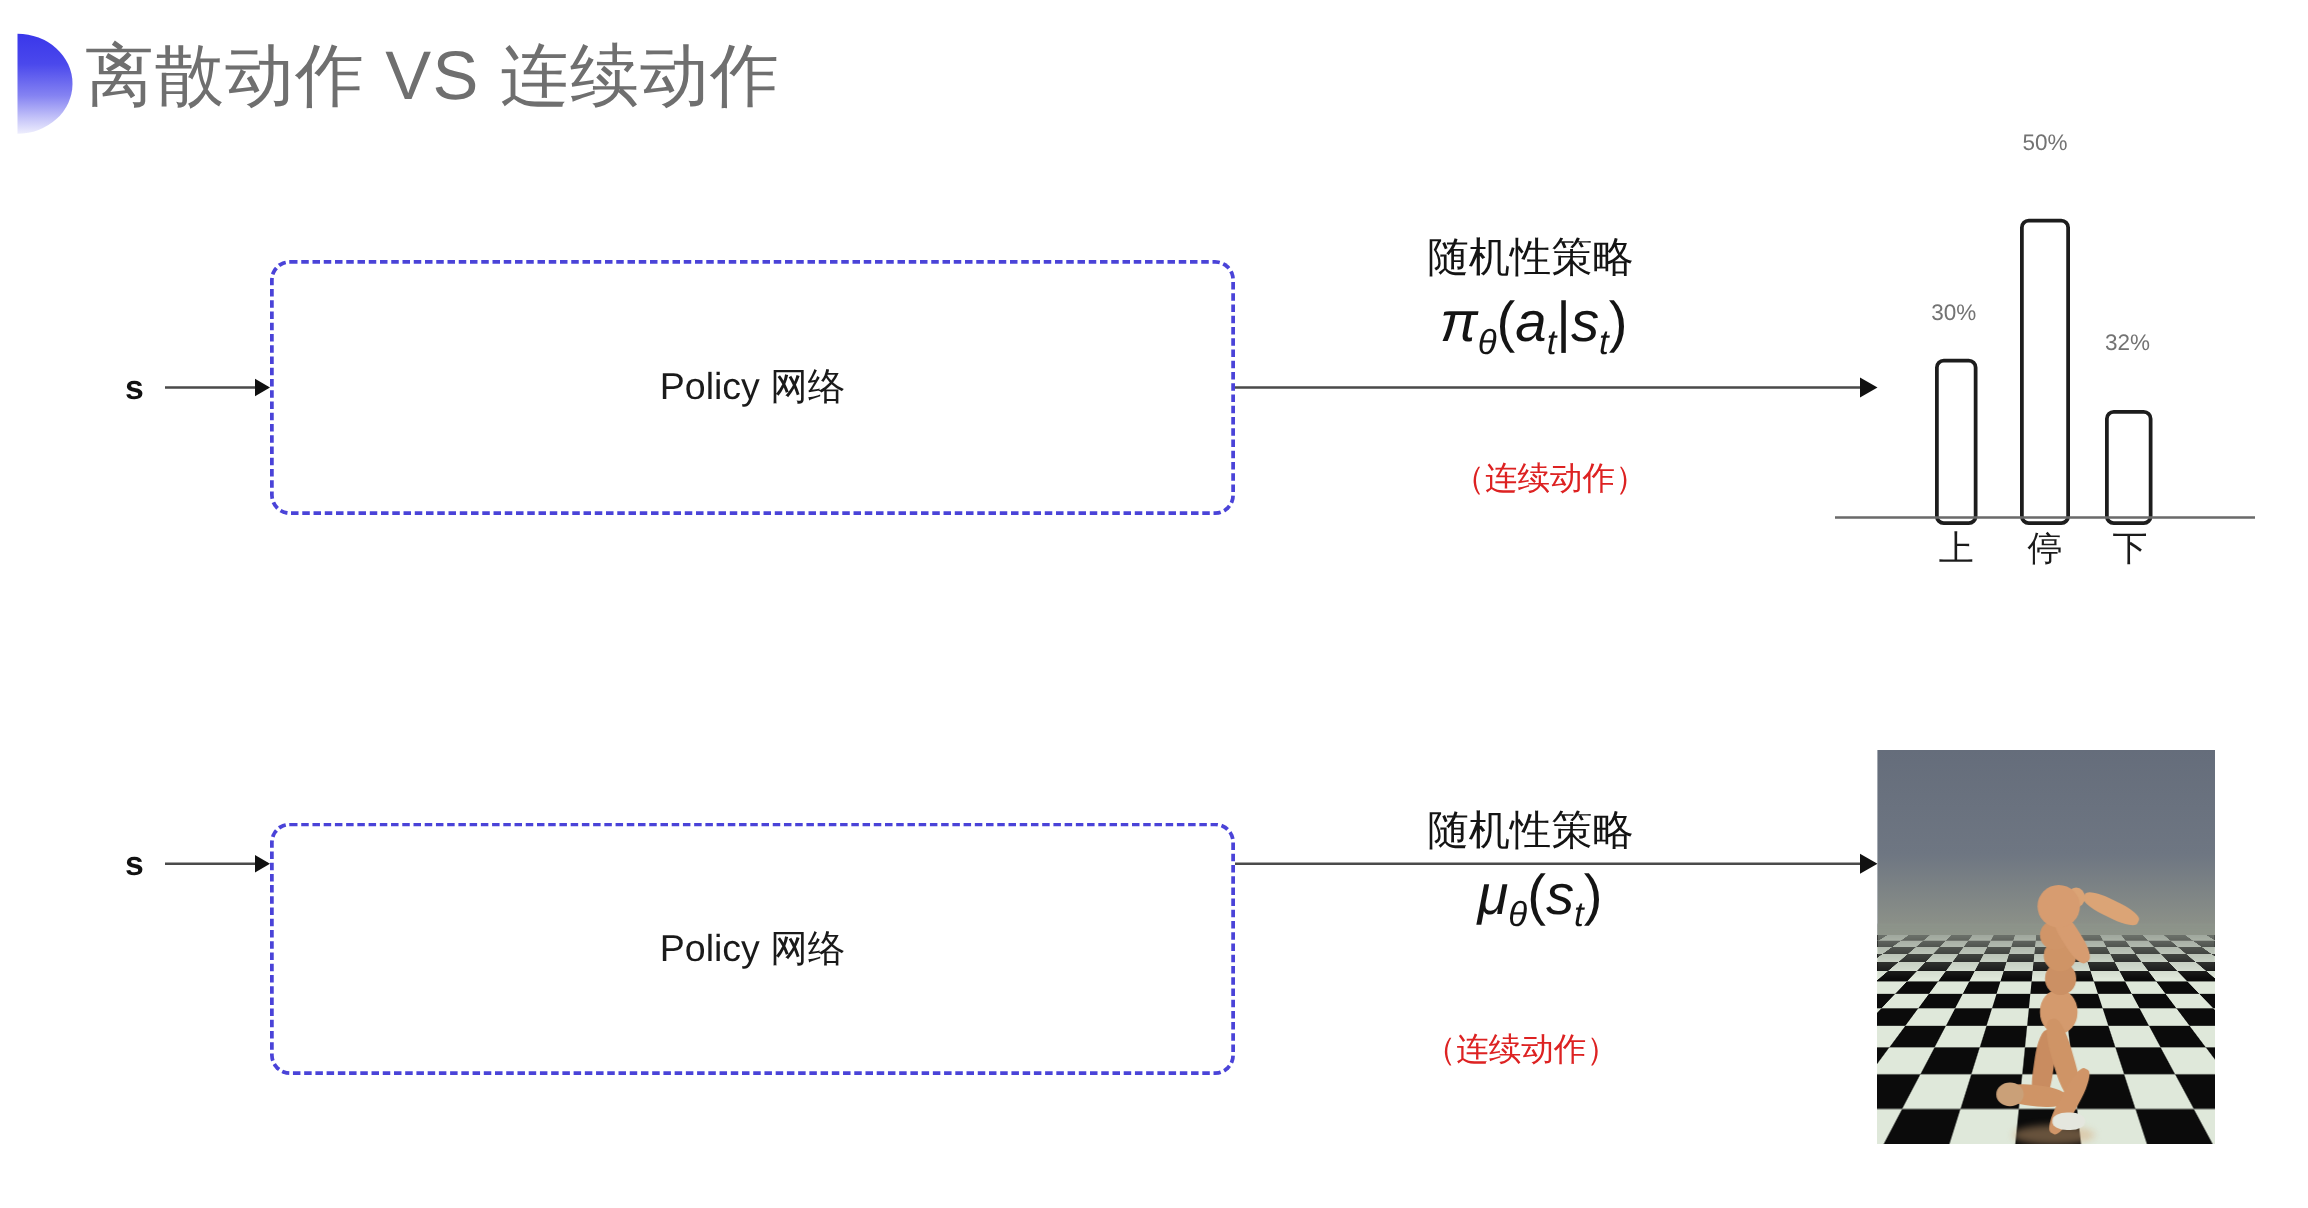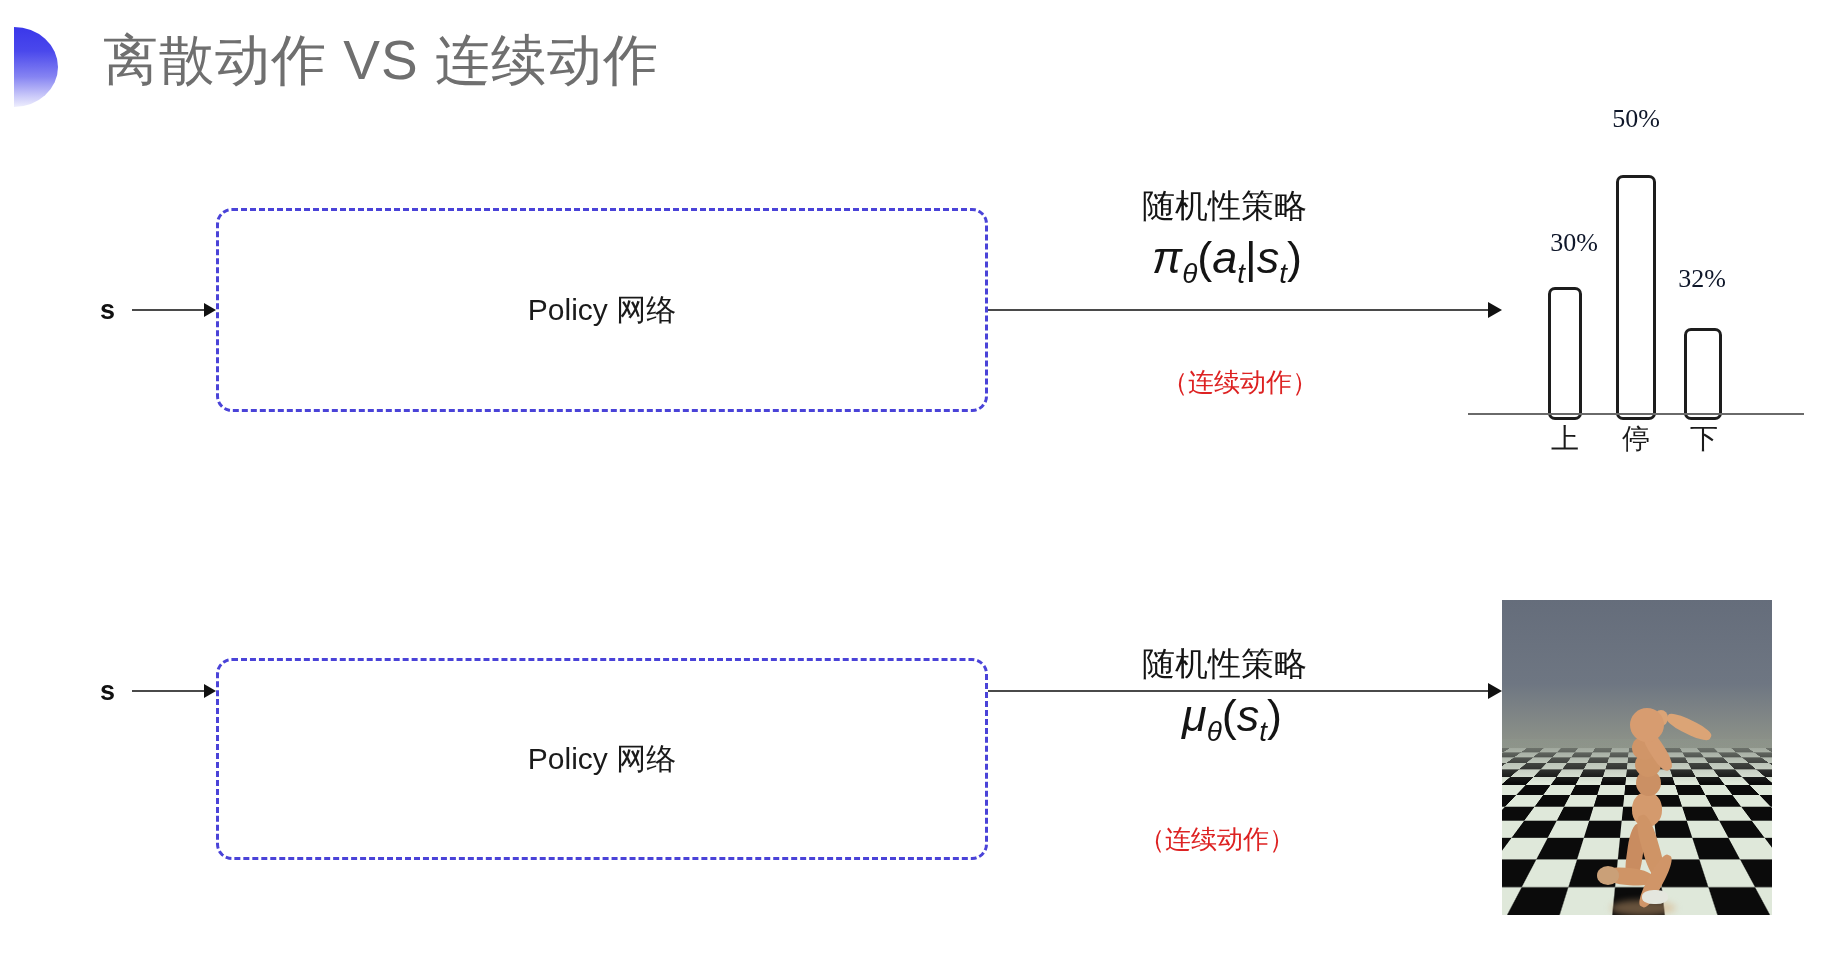--- a/index.html
+++ b/index.html
@@ -31,21 +31,20 @@
   }
   #page-title {
     position: absolute;
     left: 68px;
     top: 26px;
     font-size: 55px;
     line-height: 1.25;
     color: #6f6f6f;
     letter-spacing: 1px;
     white-space: nowrap;
-    margin-left: 35px;
   }
 
   
   .policy-box {
     position: absolute;
     border: 3px dashed #4a43d8;
     border-radius: 16px;
     box-sizing: border-box;
     background: transparent;
   }
@@ -132,25 +131,24 @@
   .bar {
     position: absolute;
     bottom: 0;
     border: 3px solid #1d1d1d;
     border-radius: 7px;
     background: #ffffff;
     box-sizing: border-box;
   }
   .bar-value {
     position: absolute;
-    font-size: 26px;
-    color: #0f172a;
+    font-size: 18px;
+    color: #737373;
     white-space: nowrap;
     text-align: center;
-    font-family: Liberation Serif, serif;
   }
   #chart-axis {
     position: absolute;
     left: 0px;
     top: 313px;
     width: 336px;
     height: 2px;
     background: #6a6a6a;
   }
   .bar-cat {
@@ -241,21 +239,21 @@
   <div class="policy-heading" style="left:1142px; top:160px;">随机性策略</div>
 
   <div class="policy-formula" style="left:1152px; top:232px;">
     <span>π</span><span class="sub">θ</span><span class="paren">(</span><span>a</span><span class="sub">t</span><span class="paren">|</span><span>s</span><span class="sub">t</span><span class="paren">)</span>
   </div>
 
   <div class="action-note" style="left:1162px; top:365px;">（连续动作）</div>
 
   <div id="bar-chart">
 
-    <div class="bar-value" style="left:60px; top:128px; width:70px;text-align:right;">30%</div>
+    <div class="bar-value" style="left:60px; top:140px; width:70px;">30%</div>
     <div class="bar" style="left:80px; width:34px; height:133px;"></div>
     <div class="bar-cat" style="left:62px; width:70px;">上</div>
 
     <div class="bar-value" style="left:128px; top:4px; width:80px;">50%</div>
     <div class="bar" style="left:148px; width:40px; height:245px;"></div>
     <div class="bar-cat" style="left:128px; width:80px;">停</div>
 
     <div class="bar-value" style="left:196px; top:164px; width:76px;">32%</div>
     <div class="bar" style="left:216px; width:38px; height:92px;"></div>
     <div class="bar-cat" style="left:198px; width:76px;">下</div>

